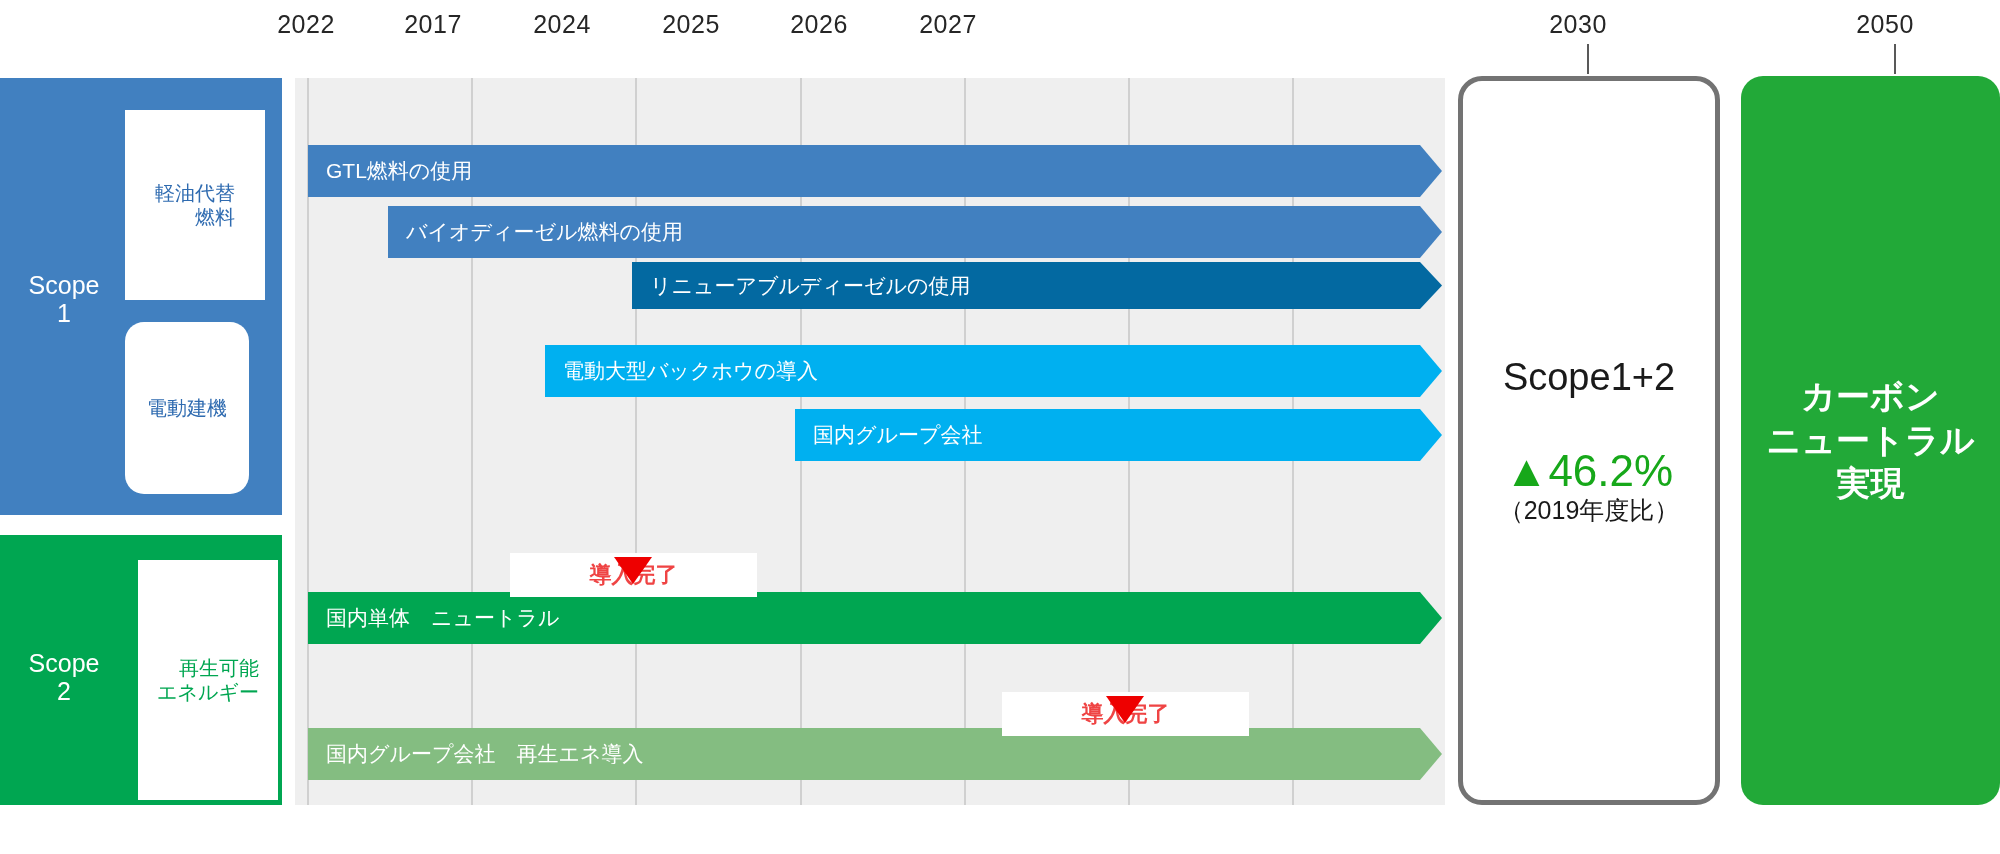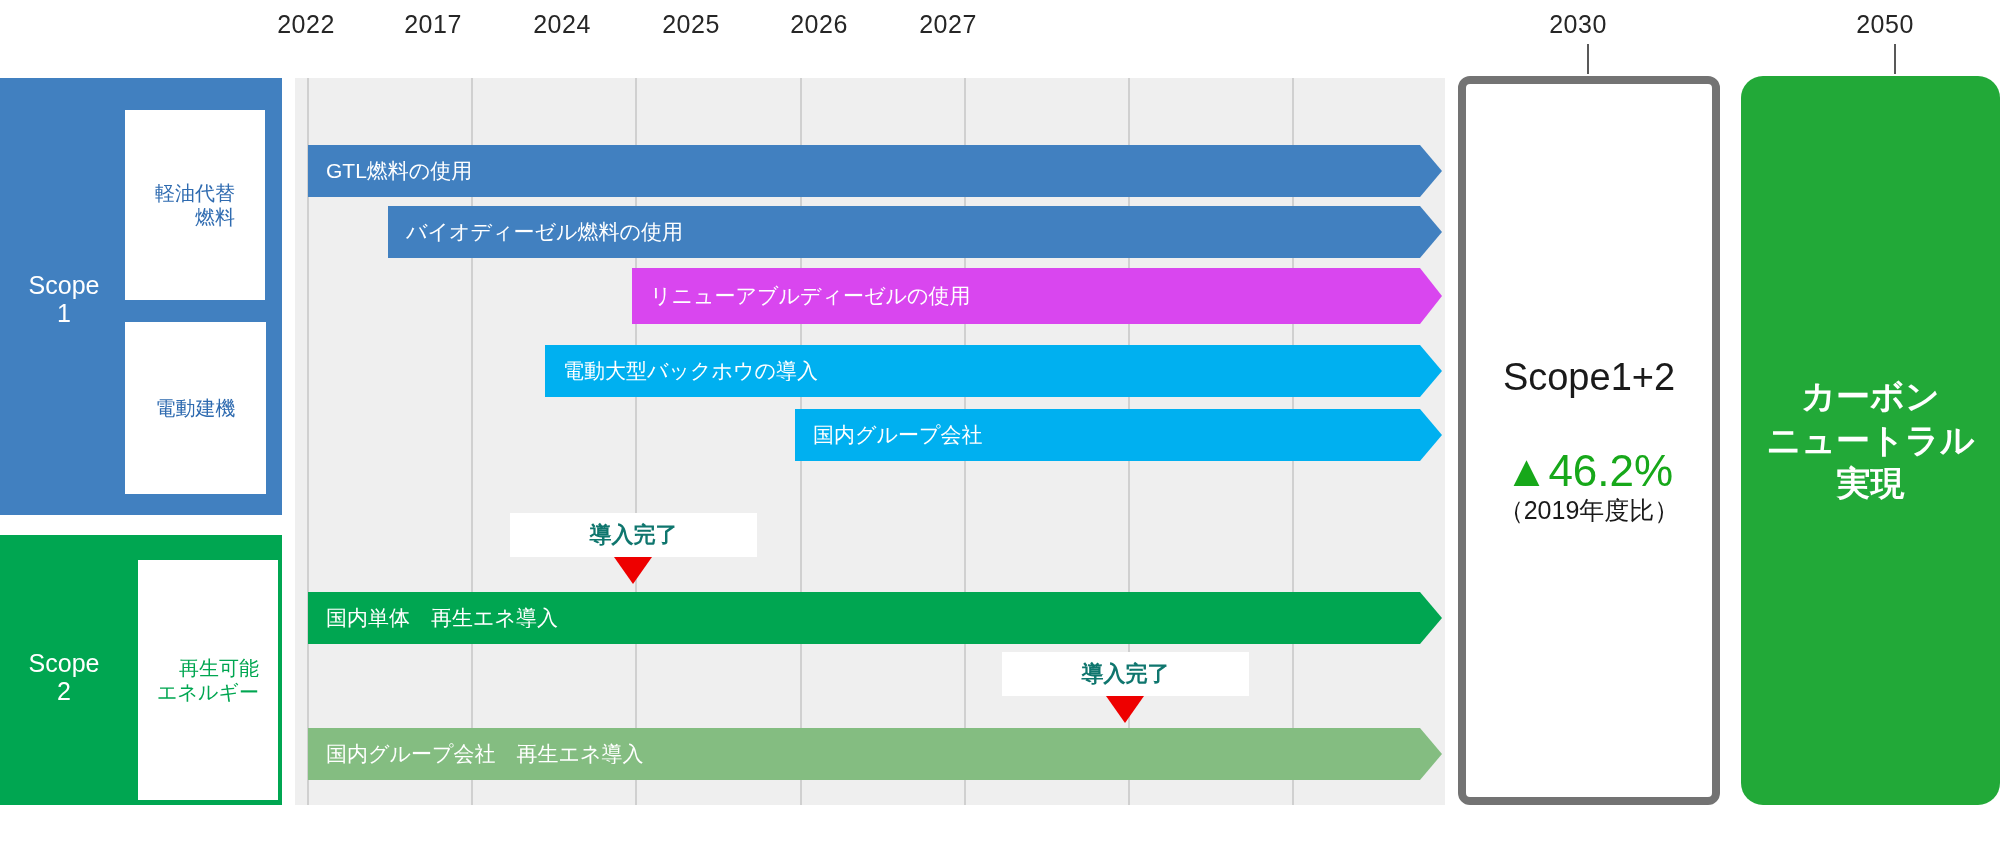--- a/index.html
+++ b/index.html
@@ -102,22 +102,23 @@
   }
   .callout-box {
     position: absolute;
     background: #ffffff;
     box-sizing: border-box;
     display: flex;
     align-items: center;
     justify-content: center;
     font-size: 22px;
     font-weight: bold;
-    color: #0f766e;
-    white-space: nowrap;
+    color: #ef4444;
+    white-space: nowrap;
+    margin-top: 40px;
   }
   .callout-tri {
     position: absolute;
     width: 0;
     height: 0;
     border-left: 19px solid transparent;
     border-right: 19px solid transparent;
     border-top: 27px solid #ee0000;
   }
 
@@ -125,22 +126,22 @@
   .target-card {
     position: absolute;
     box-sizing: border-box;
     display: flex;
     align-items: center;
     justify-content: center;
     flex-direction: column;
   }
   #target-2030 {
     background: #ffffff;
-    border: 8px solid #737373;
-    border-radius: 12px;
+    border: 5px solid #737373;
+    border-radius: 24px;
   }
   #target-2050 {
     background: #22a938;
     border-radius: 22px;
   }
   .t2030-line1 {
     font-size: 38px;
     color: #1a1a1a;
     line-height: 1.12;
     white-space: nowrap;
@@ -184,21 +185,21 @@
 
     <div class="year-tick" style="left:1587px; top:44px; height:30px;"></div>
     <div class="year-tick" style="left:1894px; top:44px; height:30px;"></div>
   </div>
 
   <div class="scope-box blue" style="left:0px; top:78px; width:282px; height:437px;"></div>
   <div class="scope-title" style="top:272px; height:60px; line-height:1.1;">Scope
 1</div>
   <div class="scope-sub blue-text" style="left:125px; top:110px; width:140px; height:190px;">軽油代替
 燃料</div>
-  <div class="scope-sub blue-text" style="left:125px; top:322px; width:141px; height:172px;">電動建機</div>
+  <div class="scope-sub blue-text" style="left:125px; top:322px; width:124px; height:172px;border-radius:19px;">電動建機</div>
 
   <div class="scope-box green" style="left:0px; top:535px; width:282px; height:270px;"></div>
   <div class="scope-title" style="top:650px; height:60px; line-height:1.1;">Scope
 2</div>
   <div class="scope-sub green-text" style="left:138px; top:560px; width:140px; height:240px;">再生可能
 エネルギー</div>
 
   <div id="plot" style="left:295px; top:78px; width:1150px; height:727px;">
     <div class="gridline" style="left:12px;"></div>
     <div class="gridline" style="left:176px;"></div>
@@ -210,34 +211,34 @@
   </div>
 
   <div class="bar" style="left:308px; top:145px; width:1134px; height:52px; background:#4180c0;">
     <span>GTL燃料の使用</span>
   </div>
 
   <div class="bar" style="left:388px; top:206px; width:1054px; height:52px; background:#4180c0;">
     <span>バイオディーゼル燃料の使用</span>
   </div>
 
-  <div class="bar" style="left:632px; top:268px; width:810px; height:56px; background:#d946ef;">
+  <div class="bar" style="left:632px; top:262px; width:810px; height:47px; background:#0369a1;">
     <span>リニューアブルディーゼルの使用</span>
   </div>
 
   <div class="bar" style="left:545px; top:345px; width:897px; height:52px; background:#00b0f0;">
     <span>電動大型バックホウの導入</span>
   </div>
 
   <div class="bar" style="left:795px; top:409px; width:647px; height:52px; background:#00b0f0;">
     <span>国内グループ会社</span>
   </div>
 
   <div class="bar" style="left:308px; top:592px; width:1134px; height:52px; background:#00a651;">
-    <span>国内単体　再生エネ導入</span>
+    <span>国内単体　ニュートラル</span>
   </div>
 
   <div class="bar" style="left:308px; top:728px; width:1134px; height:52px; background:#84bd81;">
     <span>国内グループ会社　再生エネ導入</span>
   </div>
 
   <div class="callout">
     <div class="callout-box" style="left:510px; top:513px; width:247px; height:44px;">導入完了</div>
     <div class="callout-tri" style="left:614px; top:557px;"></div>
   </div>

